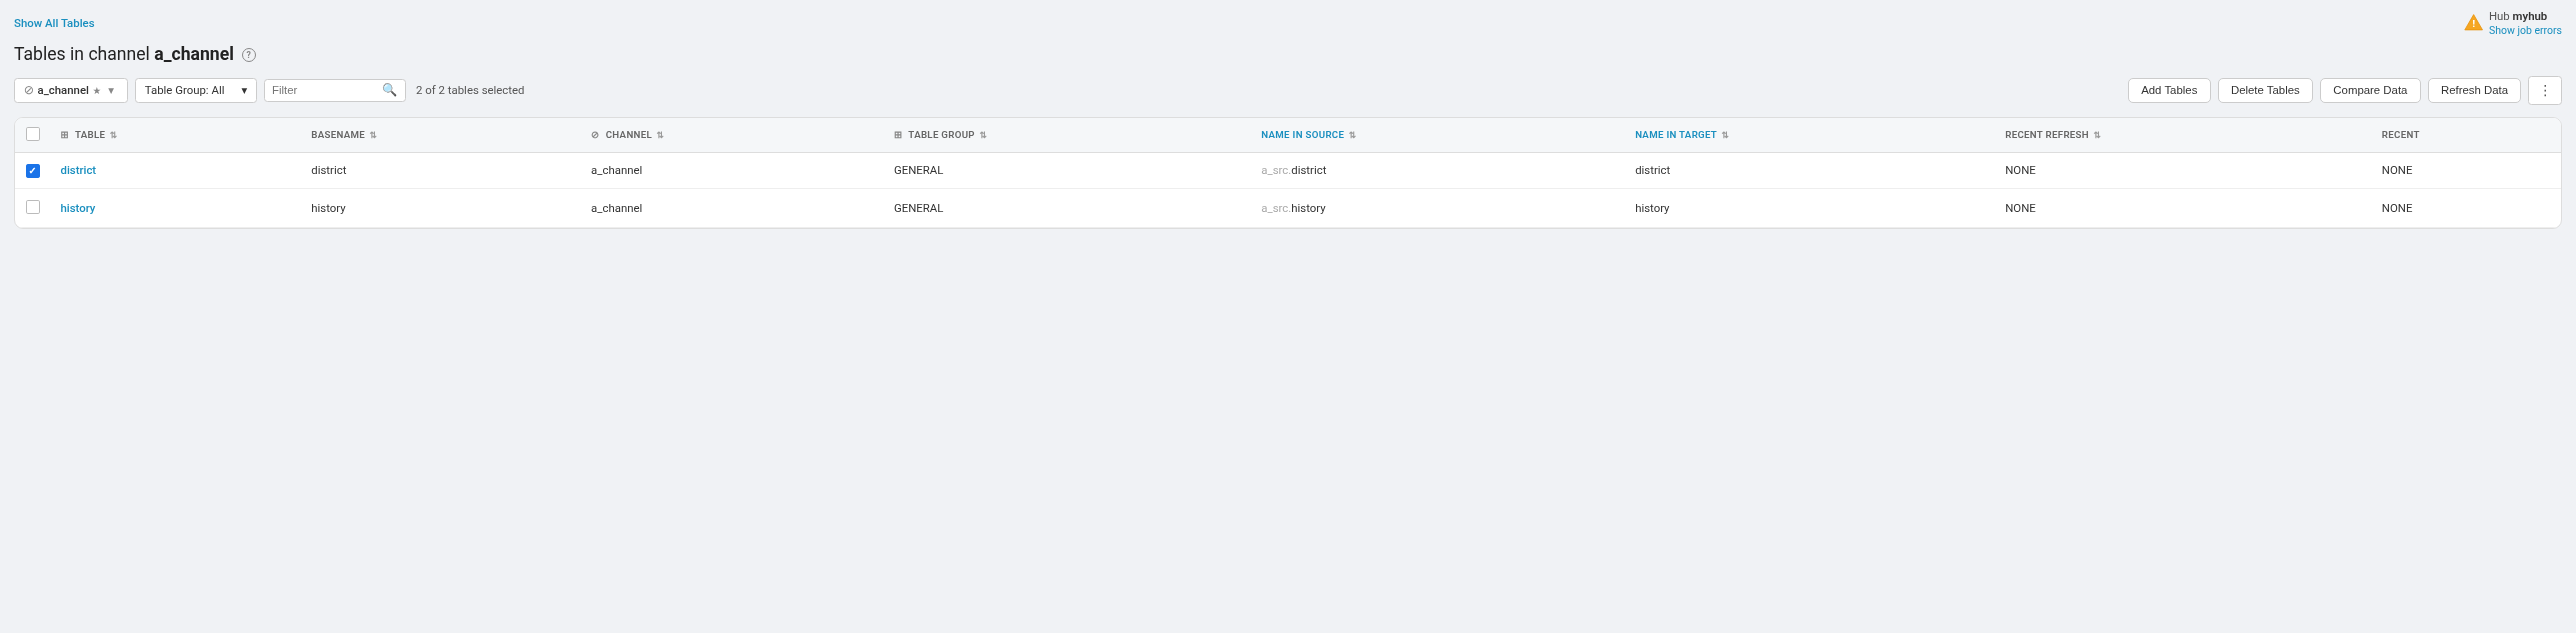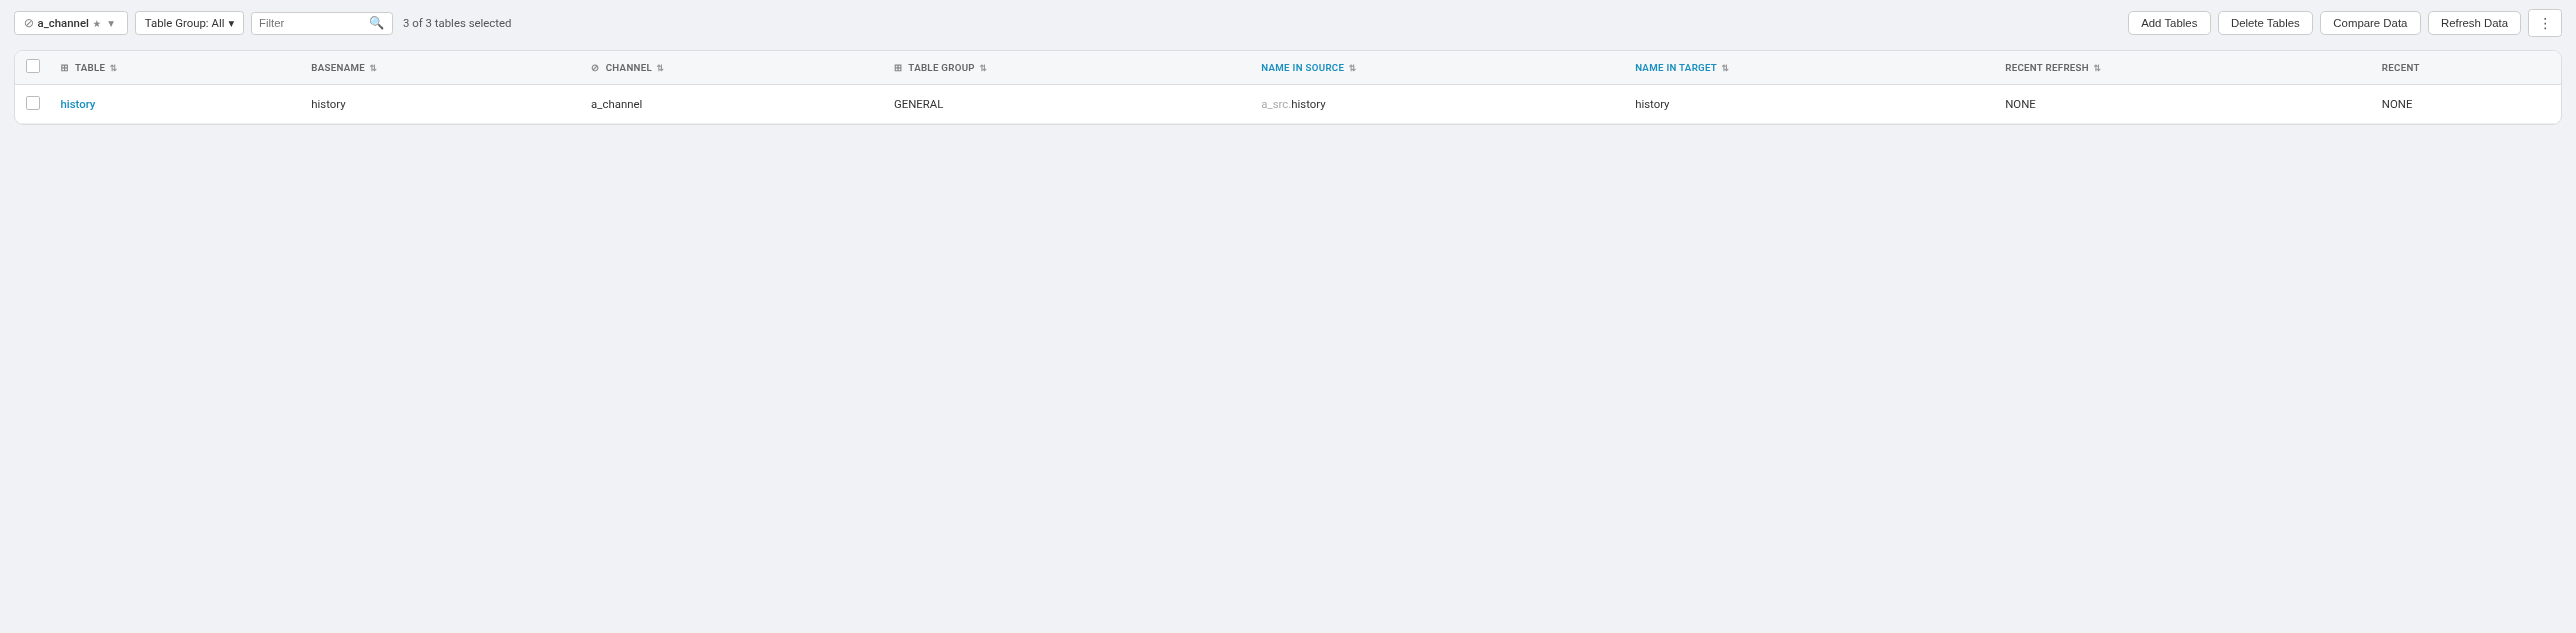--- a/index.html
+++ b/index.html
@@ -106,21 +106,21 @@
       color: #888;
       font-size: 9.7px;
     }
     .channel-selector .chevron-icon {
       color: #888;
       margin-left: 3.5px;
     }
     .table-group-selector {
       display: flex;
       align-items: center;
-      gap: 4px;
+      gap: 17px;
       background: #fff;
       border: 0.9px solid #ccc;
       border-radius: 3.5px;
       padding: 4.4px 8.8px;
       cursor: pointer;
       font-size: 11.4px;
     }
     .filter-input-wrapper {
       display: flex;
       background: #fff;
@@ -256,41 +256,62 @@
     .source-table-name {
       color: #333;
       font-size: 11.4px;
     }
   </style>
 </head>
 <body>
 
 <div class="page-wrapper">
 
-
+  <div class="top-nav">
+    <a class="show-all-tables-link">Show All Tables</a>
+    <div class="hub-info">
+
+      <svg class="warning-icon" viewBox="0 0 24 24" fill="none" xmlns="http://www.w3.org/2000/svg" style="font-size:13px">
+        <path d="M1 21h22L12 2 1 21z" fill="#f5a623" stroke="#e8930a" stroke-width="1"></path>
+        <text x="12" y="17" text-anchor="middle" font-size="11" font-weight="900" fill="#fff">!</text>
+      </svg>
+      <div>
+        <span class="hub-text">Hub</span>
+        <span class="hub-name"> </span><span class="hub-name">myhub</span>
+        <br>
+        <a class="show-job-errors">Show job errors</a>
+      </div>
+    </div>
+  </div>
+
+  <div class="page-title">
+    <span>Tables in channel</span>
+    <strong>a_channel</strong>
+    <span class="info-icon">?</span>
+  </div>
 
   <div class="toolbar">
     <div class="channel-selector">
       <span class="sync-icon">⊘</span>
       <span class="channel-name">a_channel</span>
       <span class="pin-icon">★</span>
       <span class="chevron-icon">▾</span>
     </div>
 
     <div class="table-group-selector">
       <span>Table Group: All</span>
       <span>▾</span>
     </div>
 
     <div class="filter-input-wrapper">
       <input type="text" placeholder="Filter" style="">
       <span class="search-icon">🔍</span>
     </div>
 
-    <span class="selection-count">3 of 3 tables selected</span>
+    <span class="selection-count">2 of 2 tables selected</span>
 
     <div class="spacer"></div>
 
     <button class="btn">Add Tables</button>
     <button class="btn">Delete Tables</button>
     <button class="btn">Compare Data</button>
     <button class="btn">Refresh Data</button>
     <button class="btn-more">⋮</button>
   </div>
 
@@ -337,20 +358,39 @@
           <th>
             RECENT
           </th>
         </tr>
       </thead>
       <tbody id="table-body">
 
           <tr>
       <td class="checkbox-cell">
         <div class="cb-wrapper">
+          <div class="checkbox-custom checked"></div>
+        </div>
+      </td>
+      <td>
+        <a class="table-link">district</a>
+      </td>
+      <td>district</td>
+      <td>a_channel</td>
+      <td>GENERAL</td>
+      <td>
+        <span class="source-prefix">a_src.</span><span class="source-table-name">district</span>
+      </td>
+      <td>district</td>
+      <td>NONE</td>
+      <td>NONE</td>
+    </tr>
+          <tr>
+      <td class="checkbox-cell">
+        <div class="cb-wrapper">
           <div class="checkbox-custom "></div>
         </div>
       </td>
       <td>
         <a class="table-link">history</a>
       </td>
       <td>history</td>
       <td>a_channel</td>
       <td>GENERAL</td>
       <td>

